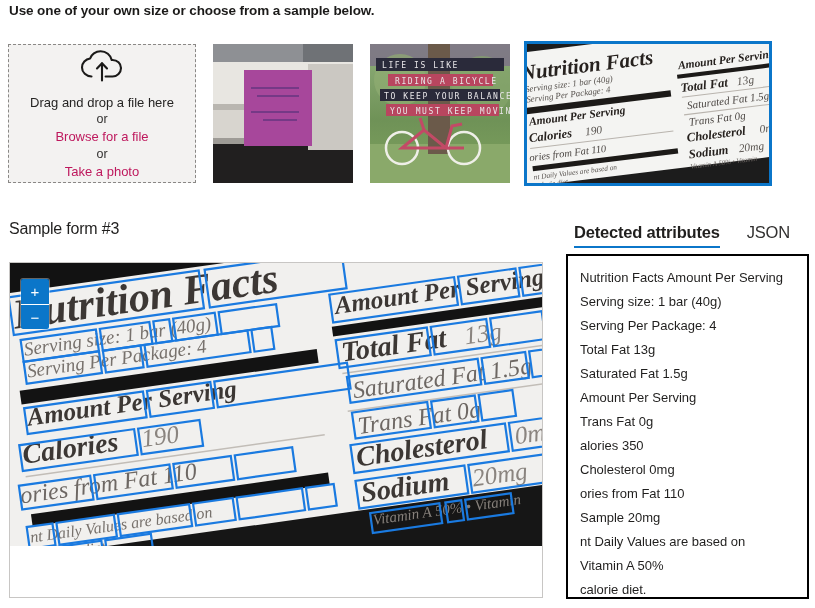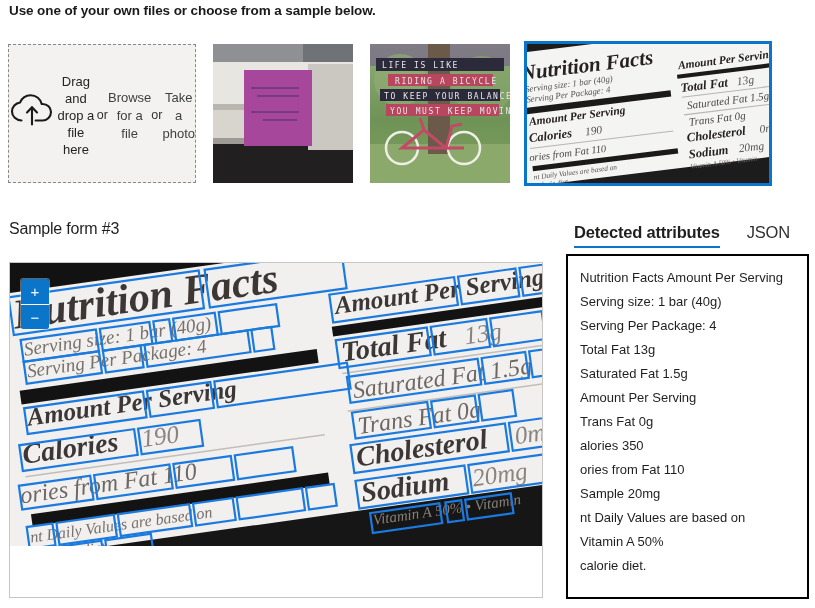--- a/index.html
+++ b/index.html
@@ -32,36 +32,36 @@
     display: flex;
     align-items: flex-start;
     gap: 17px;
   }
 
   .dropzone {
     width: 188px; height: 139px;
     border: 1px dashed #8a8886;
     background: #f3f2f1;
     display: flex;
-    flex-direction: row;
+    flex-direction: column;
     align-items: center;
     justify-content: center;
     padding-top: 4px;
   }
   .cloud-icon { margin-bottom: 8px; }
   .dz-line {
     font-size: 13px;
     color: #252423;
     line-height: 17px;
     text-align: center;
   }
   .dz-or { font-size: 12.5px; color: #323130; line-height: 17px; }
   .dz-link {
     font-size: 13px;
-    color: #404040;
+    color: #be185d;
     line-height: 18px;
     text-align: center;
     cursor: pointer;
   }
 
   .thumb {
     width: 140px; height: 139px;
     overflow: hidden;
     position: relative;
     cursor: pointer;
@@ -167,21 +167,21 @@
     color: #201f1e;
     line-height: 24px;
     white-space: nowrap;
   }
 </style>
 </head>
 <body>
 
 <div class="page">
 
-  <div class="intro-text">Use one of your own files or choose from a sample below.</div>
+  <div class="intro-text">Use one of your own size or choose from a sample below.</div>
 
   <div class="source-row">
 
     <div class="dropzone">
       <span class="cloud-icon">
         <svg width="46" height="32" viewBox="0 0 46 32" fill="none">
           <path d="M12.5 26.5C7.26 26.5 3 22.4 3 17.4c0-4.55 3.5-8.33 8.1-8.95C12.3 4.3 16.6 1.2 21.6 1.2c5.5 0 10.1 3.8 11.1 8.85.3-.04.6-.06.9-.06 4.6 0 8.4 3.6 8.4 8.1s-3.8 8.4-8.4 8.4h-7" stroke="#1b1a19" stroke-width="2.1" stroke-linecap="round" stroke-linejoin="round"></path>
           <path d="M23 30.5V13.5" stroke="#1b1a19" stroke-width="2.1" stroke-linecap="round"></path>
           <path d="M18 18.5L23 13.2l5 5.3" stroke="#1b1a19" stroke-width="2.1" stroke-linecap="round" stroke-linejoin="round"></path>
         </svg>
@@ -399,20 +399,21 @@
 
     <div class="attr-box">
       <div class="attr-item">Nutrition Facts Amount Per Serving</div>
       <div class="attr-item">Serving size: 1 bar (40g)</div>
       <div class="attr-item">Serving Per Package: 4</div>
       <div class="attr-item">Total Fat 13g</div>
       <div class="attr-item">Saturated Fat 1.5g</div>
       <div class="attr-item">Amount Per Serving</div>
       <div class="attr-item">Trans Fat 0g</div>
       <div class="attr-item">alories 350</div>
+      <div class="attr-item">Cholesterol 0mg</div>
       <div class="attr-item">ories from Fat 110</div>
       <div class="attr-item">Sample 20mg</div>
       <div class="attr-item">nt Daily Values are based on</div>
       <div class="attr-item">Vitamin A 50%</div>
       <div class="attr-item">calorie diet.</div>
     </div>
   </div>
 
 </div>
 

